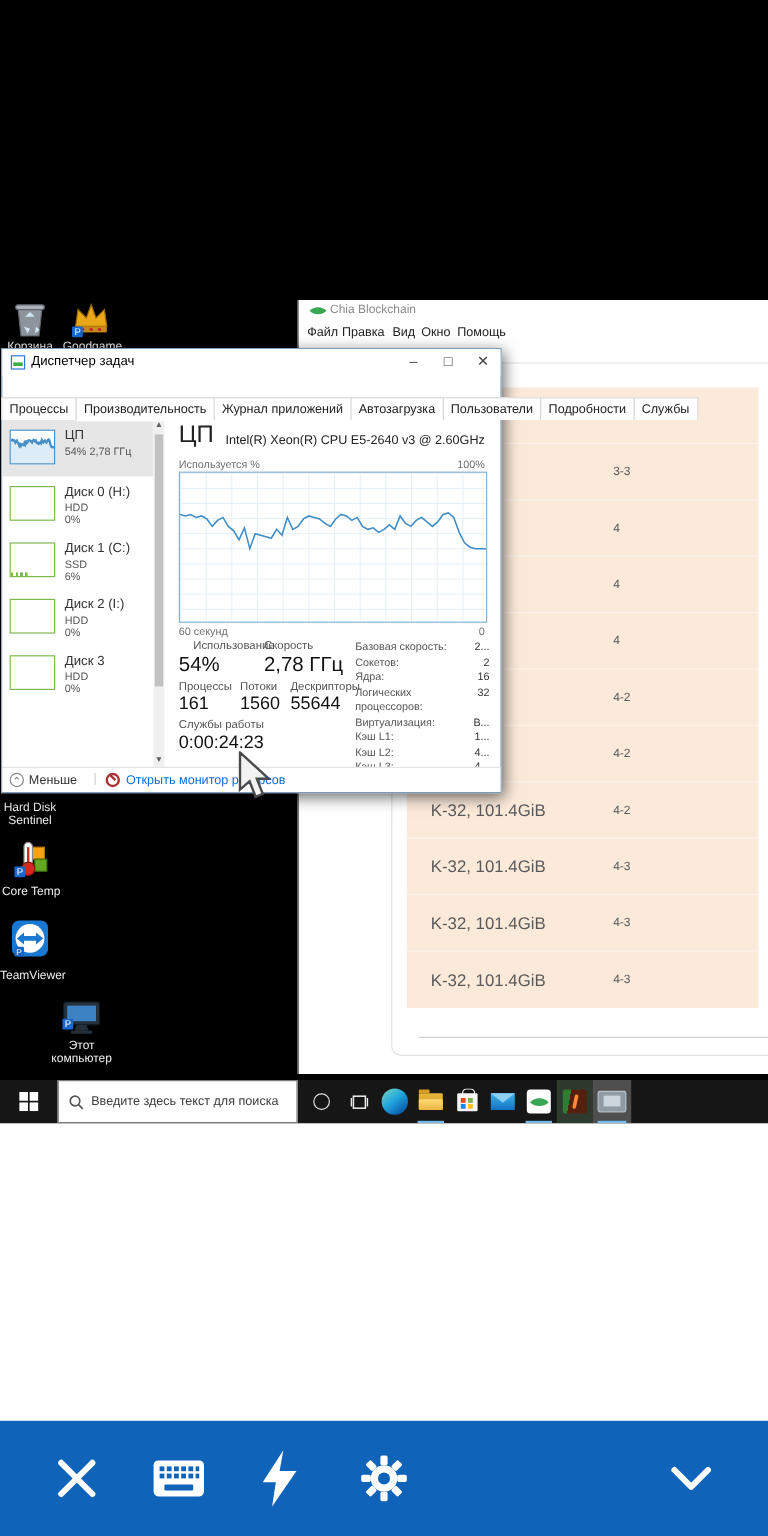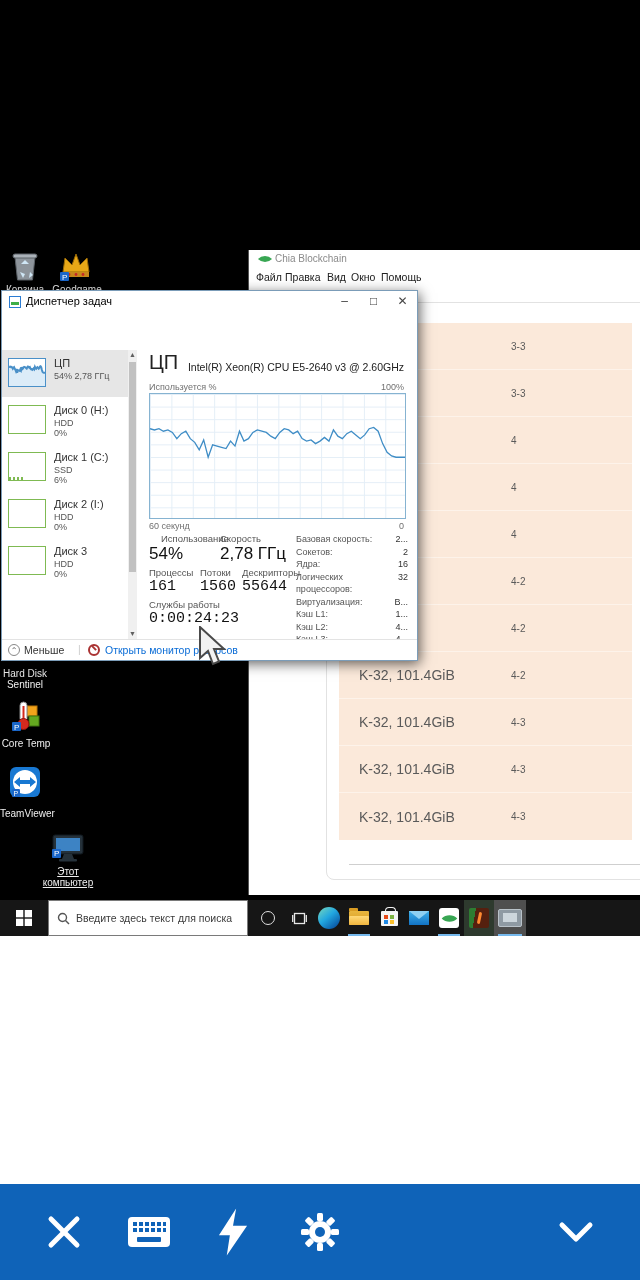--- a/index.html
+++ b/index.html
@@ -59,21 +59,21 @@
   
   #cpu-head { position:absolute; left:147px; top:60px; font-size:20px; color:#222; }
   #cpu-device { position:absolute; right:13px; top:70px; font-size:10.5px; color:#222; }
   .axis { position:absolute; font-size:9px; color:#707070; }
   #cpu-chart { position:absolute; left:147px; top:102px; width:257px; height:126px; border:1px solid #86b3d1;
     background-image:linear-gradient(to right,#e4eef7 1px,transparent 1px),linear-gradient(to bottom,#e4eef7 1px,transparent 1px);
     background-size:21.4px 12.6px; }
   #cpu-chart svg { position:absolute; inset:0; width:100%; height:100%; }
   .stat-lbl { position:absolute; font-size:9.5px; color:#555; }
   .stat-val { position:absolute; font-size:17px; color:#111; }
-  .stat-val.small { font-size:15px;font-family:Liberation Mono, monospace; }
+  .stat-val.small { font-size:15px; }
   #cpu-details { position:absolute; left:294px; top:242px; width:112px; }
   .det-row { display:flex; justify-content:space-between; font-size:9px; color:#555; line-height:12.5px; }
   .det-row .dv { color:#333; }
 
   
   #tm-footer { position:absolute; left:0; right:0; bottom:0; height:21px; background:#fff; border-top:1px solid #e3e3e3; font-size:10.5px; }
   #tm-footer .less { position:absolute; left:22px; top:4px; color:#333; }
   #tm-footer .circ { position:absolute; left:6px; top:4px; width:12px; height:12px; border:1px solid #888; border-radius:50%; color:#555; font-size:8px; text-align:center; line-height:11px; }
   #tm-footer .sep { position:absolute; left:76px; top:3px; color:#ccc; }
   #tm-footer .gauge { position:absolute; left:86px; top:4px; width:12px; height:12px; border:2px solid #a33; border-radius:50%; }
@@ -170,21 +170,21 @@
     <div style="position:absolute;left:50px;top:833px;width:36px;height:30px;">
       <svg width="36" height="30" viewBox="0 0 36 30">
         <rect x="3" y="2" width="30" height="19" rx="2" fill="#25313a" stroke="#10181e"></rect>
         <rect x="6" y="5" width="24" height="13" fill="#3d83c4"></rect>
         <path d="M14,21 h8 l2,5 h-12 z" fill="#25313a"></path>
         <rect x="9" y="26" width="18" height="2.5" rx="1" fill="#25313a"></rect>
         <rect x="2" y="16" width="9" height="9" rx="1" fill="#1a66c9"></rect>
         <text x="4" y="23" font-size="8" fill="#fff" font-family="Liberation Sans, sans-serif">P</text>
       </svg>
     </div>
-    <div class="di-label" style="left:40px;top:866px;width:56px;text-decoration:underline;">
+    <div class="di-label" style="left:40px;top:866px;width:56px;">
       <span>Этот</span><br>
       <span>компьютер</span>
     </div>
 
     <div id="chia-win">
       <div id="chia-title">
         <div class="leaf" style="position:absolute;left:11px;top:4px;"></div>
         <span class="t">Chia Blockchain</span>
       </div>
       <div id="chia-menu">
@@ -247,20 +247,23 @@
 
     <div id="tm-win">
       <div id="tm-titlebar">
         <div id="tm-icon"></div>
         <span class="ttl">Диспетчер задач</span>
         <div id="tm-controls">
           <span>–</span>
           <span>□</span>
           <span>✕</span>
         </div>
+      </div>
+      <div id="tm-tabs">
+        <span class="tm-tab">Процессы</span><span class="tm-tab active">Производительность</span><span class="tm-tab">Журнал приложений</span><span class="tm-tab">Автозагрузка</span><span class="tm-tab">Пользователи</span><span class="tm-tab">Подробности</span><span class="tm-tab">Службы</span>
       </div>
 
       <div id="tm-side">
         <div class="side-item sel">
           <div class="thumb cpu">
             <svg viewBox="0 0 100 100" preserveAspectRatio="none" style="width:100%;height:100%">
                 <polygon id="cpu-thumb-area" fill="#dcecf8" points="0.00,28.00 1.75,29.00 3.51,28.00 5.26,30.00 7.02,29.00 8.77,31.00 10.53,36.00 12.28,32.00 14.04,30.00 15.79,36.00 17.54,39.00 19.30,45.00 21.05,37.00 22.81,51.00 24.56,41.00 26.32,42.00 28.07,43.00 29.82,44.00 31.58,38.00 33.33,42.00 35.09,30.00 36.84,38.00 38.60,36.00 40.35,31.00 42.11,29.00 43.86,30.00 45.61,31.00 47.37,34.00 49.12,36.00 50.88,31.00 52.63,28.00 54.39,29.00 56.14,32.00 57.89,30.00 59.65,36.00 61.40,38.00 63.16,37.00 64.91,40.00 66.67,38.00 68.42,35.00 70.18,38.00 71.93,29.00 73.68,34.00 75.44,36.00 77.19,32.00 78.95,30.00 80.70,33.00 82.46,36.00 84.21,33.00 85.96,28.00 87.72,27.00 89.47,30.00 91.23,40.00 92.98,47.00 94.74,50.00 96.49,51.00 98.25,51.00 100.00,51.00 100,100 0,100"></polygon>
                 <polyline id="cpu-thumb-line" fill="none" stroke="#4a90c8" stroke-width="2" vector-effect="non-scaling-stroke" points="0.00,28.00 1.75,29.00 3.51,28.00 5.26,30.00 7.02,29.00 8.77,31.00 10.53,36.00 12.28,32.00 14.04,30.00 15.79,36.00 17.54,39.00 19.30,45.00 21.05,37.00 22.81,51.00 24.56,41.00 26.32,42.00 28.07,43.00 29.82,44.00 31.58,38.00 33.33,42.00 35.09,30.00 36.84,38.00 38.60,36.00 40.35,31.00 42.11,29.00 43.86,30.00 45.61,31.00 47.37,34.00 49.12,36.00 50.88,31.00 52.63,28.00 54.39,29.00 56.14,32.00 57.89,30.00 59.65,36.00 61.40,38.00 63.16,37.00 64.91,40.00 66.67,38.00 68.42,35.00 70.18,38.00 71.93,29.00 73.68,34.00 75.44,36.00 77.19,32.00 78.95,30.00 80.70,33.00 82.46,36.00 84.21,33.00 85.96,28.00 87.72,27.00 89.47,30.00 91.23,40.00 92.98,47.00 94.74,50.00 96.49,51.00 98.25,51.00 100.00,51.00"></polyline>
               </svg>
           </div>

